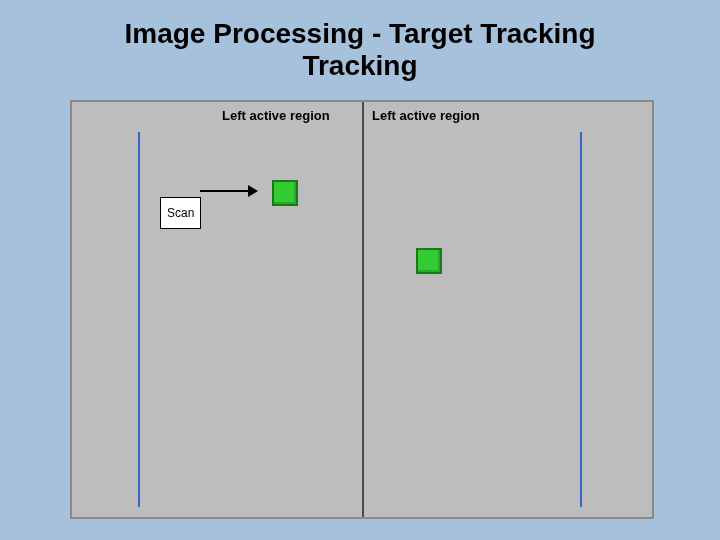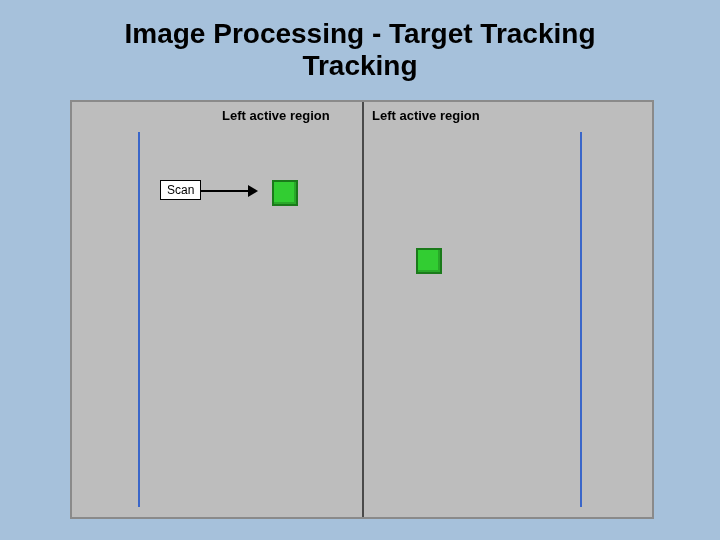--- a/index.html
+++ b/index.html
@@ -44,21 +44,22 @@
   .blue-line {
     position: absolute;
     width: 2px;
     background: #3a66c9;
   }
   .scan-box {
     position: absolute;
     border: 1px solid #000;
     background: #fff;
     font-size: 12px;
-    padding: 2px 6px;
+    padding: 8px 6px;
+    margin-top: 17px;
   }
   .arrow {
     position: absolute;
     height: 2px;
     background: #000;
   }
   .arrow::after {
     content: "";
     position: absolute;
     right: -2px;

